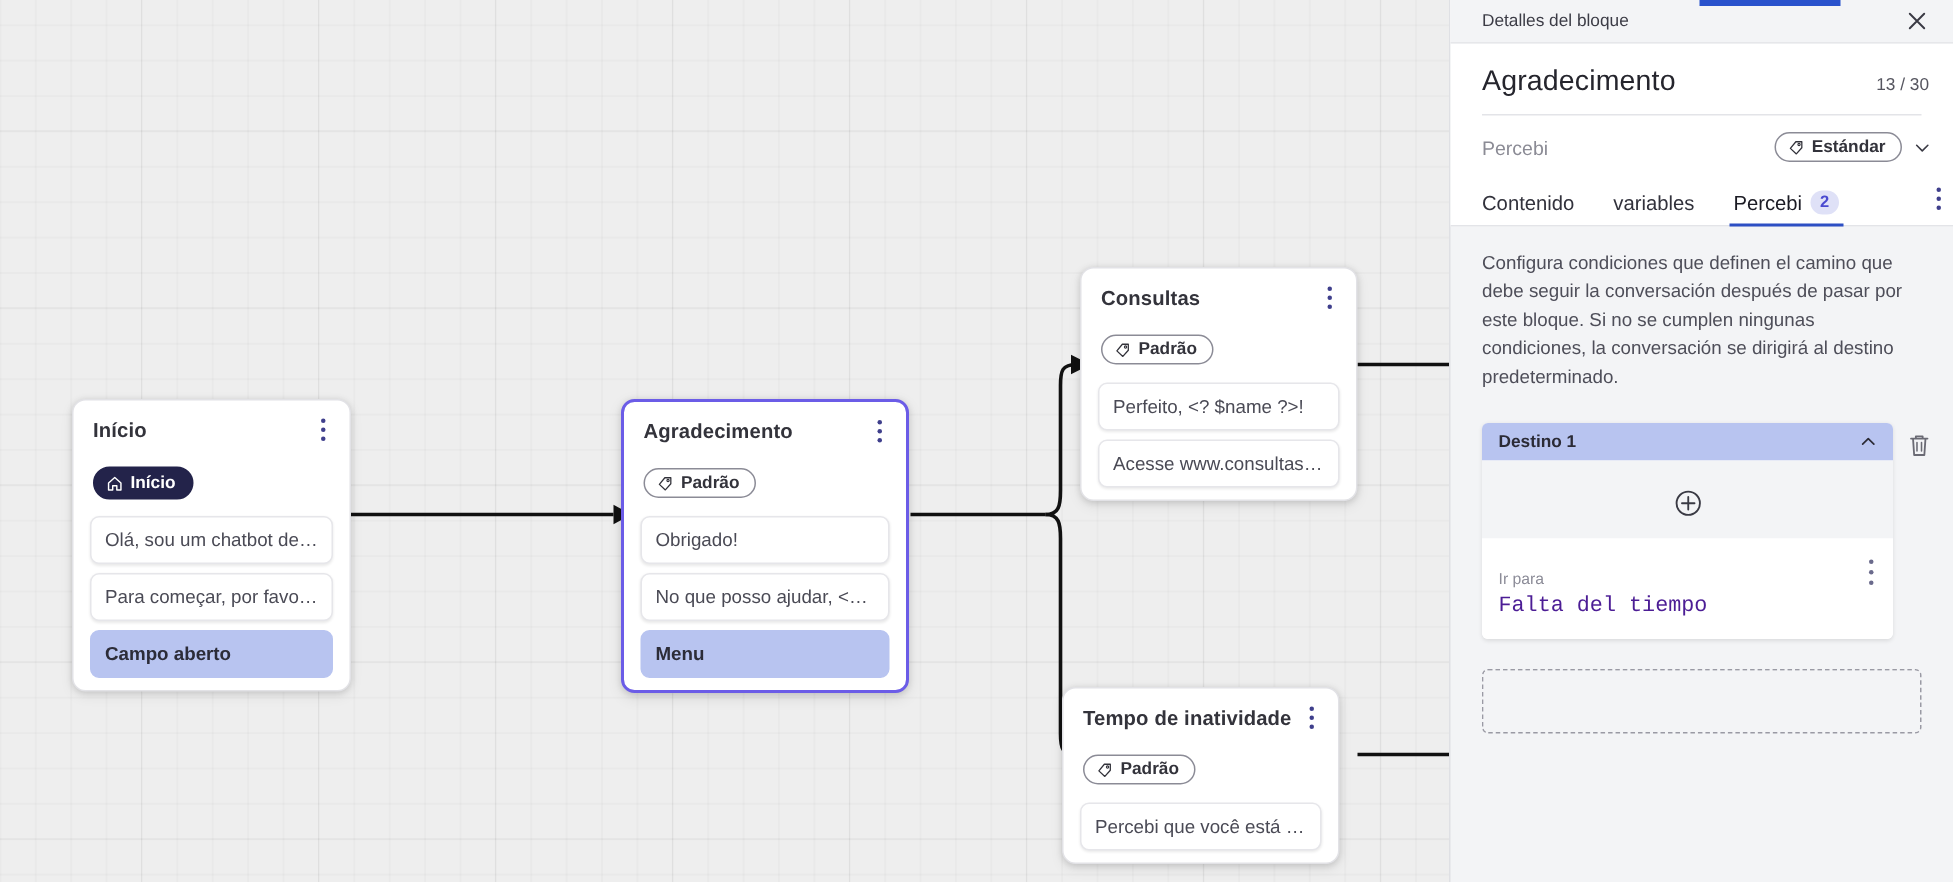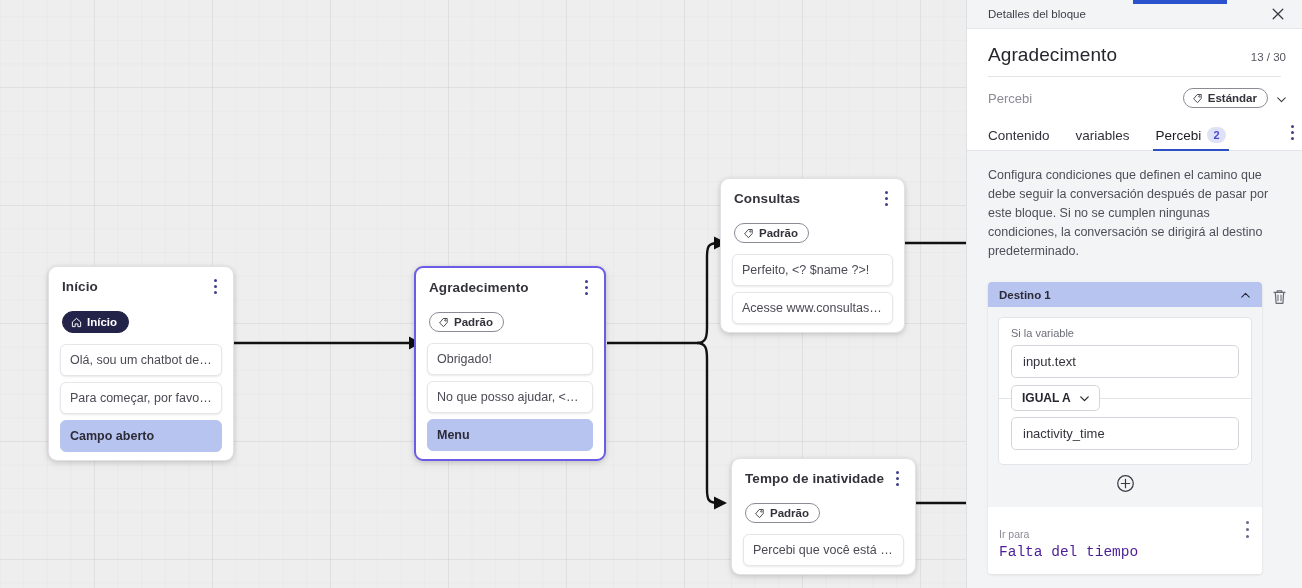--- a/index.html
+++ b/index.html
@@ -290,21 +290,21 @@
           </svg>
           <span>Padrão</span>
         </span>
       </div>
       <div class="node-body">
         <div class="msg">Perfeito, &lt;? $name ?&gt;!</div>
         <div class="msg">Acesse www.consultas.com par...</div>
       </div>
     </div>
 
-    <div class="node" style="left:731px; top:458px; width:185px;">
+    <div class="node" style="left:708px; top:458px; width:185px;">
       <div class="node-head">
         <div class="node-title">Tempo de inatividade</div>
         <div class="kebab">
           <i></i>
             <i></i>
             <i></i>
         </div>
       </div>
       <div class="badge-row">
         <span class="pill">
@@ -391,36 +391,20 @@
           <div class="dest-head">
             <span class="dest-head-title">Destino 1</span>
             <span class="chev-up">
               <svg width="13" height="13" viewBox="0 0 16 16">
                 <path d="M3.4 10 L8 5.4 L12.6 10" fill="none" stroke="#2b2b36" stroke-width="1.4" stroke-linecap="round" stroke-linejoin="round"></path>
               </svg>
             </span>
           </div>
 
           <div class="dest-cond-area">
-            <div class="cond-box">
-              <div class="cond-label">Si la variable</div>
-              <div class="cond-input">input.text</div>
-
-              <div class="cond-op-row">
-                <div class="cond-op-line"></div>
-                <div class="cond-op">
-                  <span>IGUAL A</span>
-                  <svg width="13" height="13" viewBox="0 0 16 16">
-                    <path d="M3.4 6 L8 10.6 L12.6 6" fill="none" stroke="#25252d" stroke-width="1.6" stroke-linecap="round" stroke-linejoin="round"></path>
-                  </svg>
-                </div>
-              </div>
-
-              <div class="cond-input">inactivity_time</div>
-            </div>
 
             <div class="plus-row">
               <span class="plus-btn">
                 <svg width="19" height="19" viewBox="0 0 20 20">
                   <circle cx="10" cy="10" r="8.2" fill="none" stroke="#3a3a44" stroke-width="1.3"></circle>
                   <path d="M10 5.6 V14.4 M5.6 10 H14.4" stroke="#3a3a44" stroke-width="1.3" stroke-linecap="round"></path>
                 </svg>
               </span>
             </div>
           </div>

